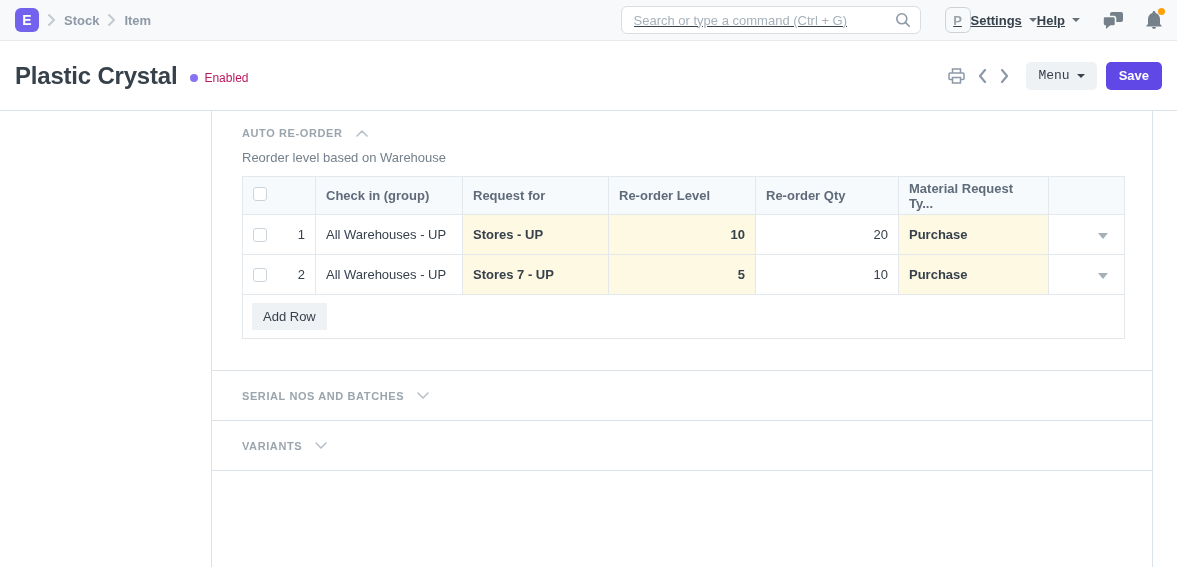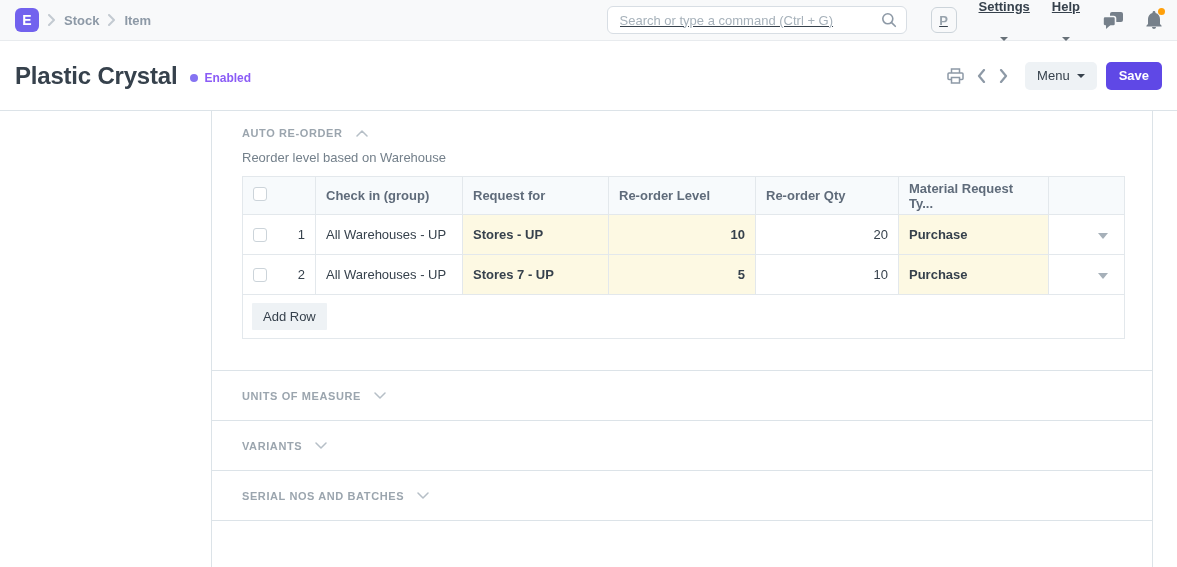--- a/index.html
+++ b/index.html
@@ -30,49 +30,49 @@
     border:none; outline:none; flex:1; font-size:13px; color:#36414c;
     background:transparent; font-family:"Liberation Sans", sans-serif;
   }
   .search-box input::placeholder { color:#a6b1ba; }
   .avatar {
     width:26px; height:26px; border:1px solid #ccd4da; border-radius:6px;
     color:#98a3ad; background:#f8f9fa; font-weight:600;
     display:flex; align-items:center; justify-content:center; margin-left:24px; cursor:pointer;
   }
   .nav-link {
-    font-weight:600; color:#36414c; margin-left:22px;
-    display:flex; align-items:center; gap:23px; cursor:pointer;flex-direction:column;
+    font-weight:600; color:#36414c; 
+    display:flex; align-items:center; gap:7px; cursor:pointer;
   }
   .caret-dn {
     width:0; height:0; border-left:4px solid transparent;
     border-right:4px solid transparent; border-top:4px solid #687178;
   }
   .icon-btn { margin-left:23px; position:relative; display:flex; cursor:pointer; }
   .notif-dot {
     position:absolute; top:-3px; right:-3px; width:7px; height:7px;
     border-radius:50%; background:#ffa00a;
   }
   
   .page-header {
     height:70px; background:#fff; border-bottom:1px solid #dce3e8;
     display:flex; align-items:center; padding:0 15px;
   }
   .page-title { font-size:24px; font-weight:700; margin:0; letter-spacing:-0.2px; }
   .status { display:flex; align-items:center; gap:6px; margin-left:13px; margin-top:4px; }
   .status-dot { width:8px; height:8px; border-radius:50%; background:#8573f2; }
-  .status-label { font-size:12px; font-weight:700; color:#8b5cf6;text-align:right; }
+  .status-label { font-size:12px; font-weight:400; color:#be185d;text-align:right; }
   .header-actions { margin-left:auto; display:flex; align-items:center; }
   .h-icon { display:flex; margin-left:13px; cursor:pointer; }
   .btn {
     height:28px; border:none; border-radius:5px; font-size:13px; cursor:pointer;
     font-family:"Liberation Sans", sans-serif; display:flex; align-items:center;
   }
   .btn-default {
-    background:#eef2f5; color:#36414c; font-weight:500; padding:0 12px; gap:7px; margin-left:17px;
+    background:#eef2f5; color:#36414c; font-weight:500; padding:0 12px; gap:7px; margin-left:17px;font-family:Liberation Mono, monospace;
   }
   .caret-dn-dark {
     width:0; height:0; border-left:4px solid transparent;
     border-right:4px solid transparent; border-top:4px solid #36414c;
   }
   .btn-primary { background:#5f48e6; color:#fff; font-weight:600; padding:0 13px; margin-left:9px; }
   
   .container {
     margin-left:211px; width:942px; min-height:456px;
     border-left:1px solid #dce3e8; border-right:1px solid #dce3e8;
@@ -282,40 +282,32 @@
         </tr>
         <tr>
           <td colspan="7" class="grid-footer-cell">
             <button class="add-row-btn">Add Row</button>
           </td>
         </tr>
       </tbody>
     </table>
   </section>
 
+
   <section class="section-collapsed">
-    <span class="section-title">UNITS OF MEASURE</span>
+    <span class="section-title">SERIAL NOS AND BATCHES</span>
     <span style="display:flex;">
       <svg width="12" height="7" viewBox="0 0 12 7">
           <polyline points="1,1 6,6 11,1" fill="none" stroke="#b6bfc7" stroke-width="1.5" stroke-linecap="round" stroke-linejoin="round"></polyline>
         </svg>
     </span>
   </section>
 
   <section class="section-collapsed">
     <span class="section-title">VARIANTS</span>
     <span style="display:flex;">
       <svg width="12" height="7" viewBox="0 0 12 7">
           <polyline points="1,1 6,6 11,1" fill="none" stroke="#b6bfc7" stroke-width="1.5" stroke-linecap="round" stroke-linejoin="round"></polyline>
         </svg>
     </span>
   </section>
 
-  <section class="section-collapsed">
-    <span class="section-title">SERIAL NOS AND BATCHES</span>
-    <span style="display:flex;">
-      <svg width="12" height="7" viewBox="0 0 12 7">
-          <polyline points="1,1 6,6 11,1" fill="none" stroke="#b6bfc7" stroke-width="1.5" stroke-linecap="round" stroke-linejoin="round"></polyline>
-        </svg>
-    </span>
-  </section>
-
 </main>
 
 </body></html>

